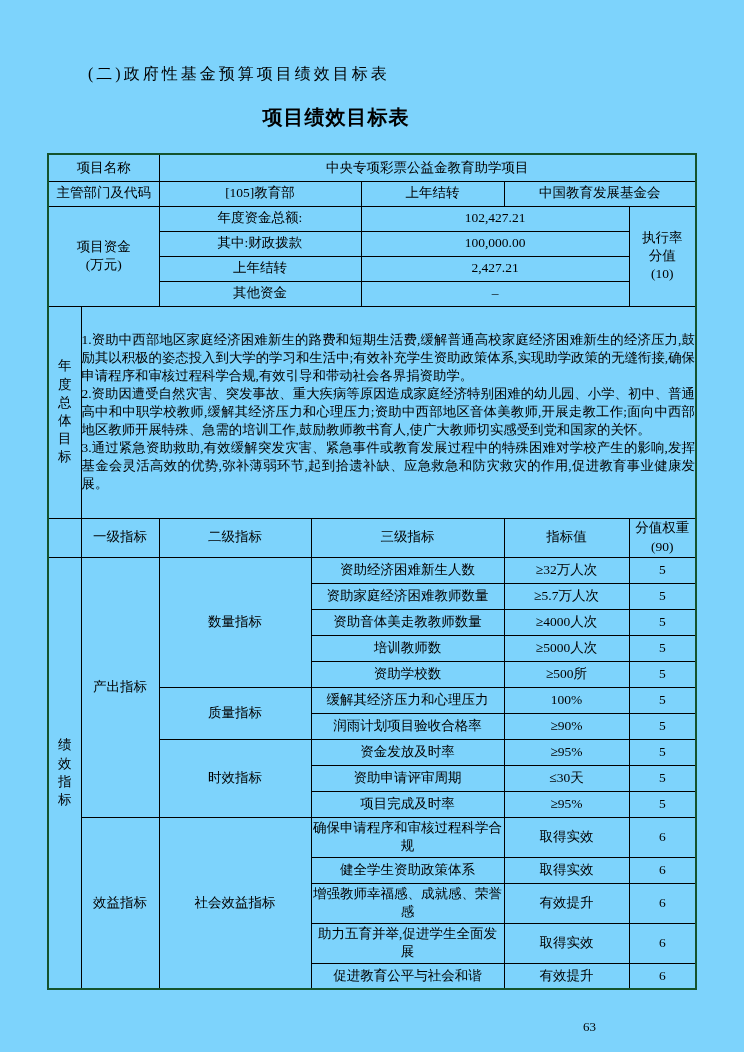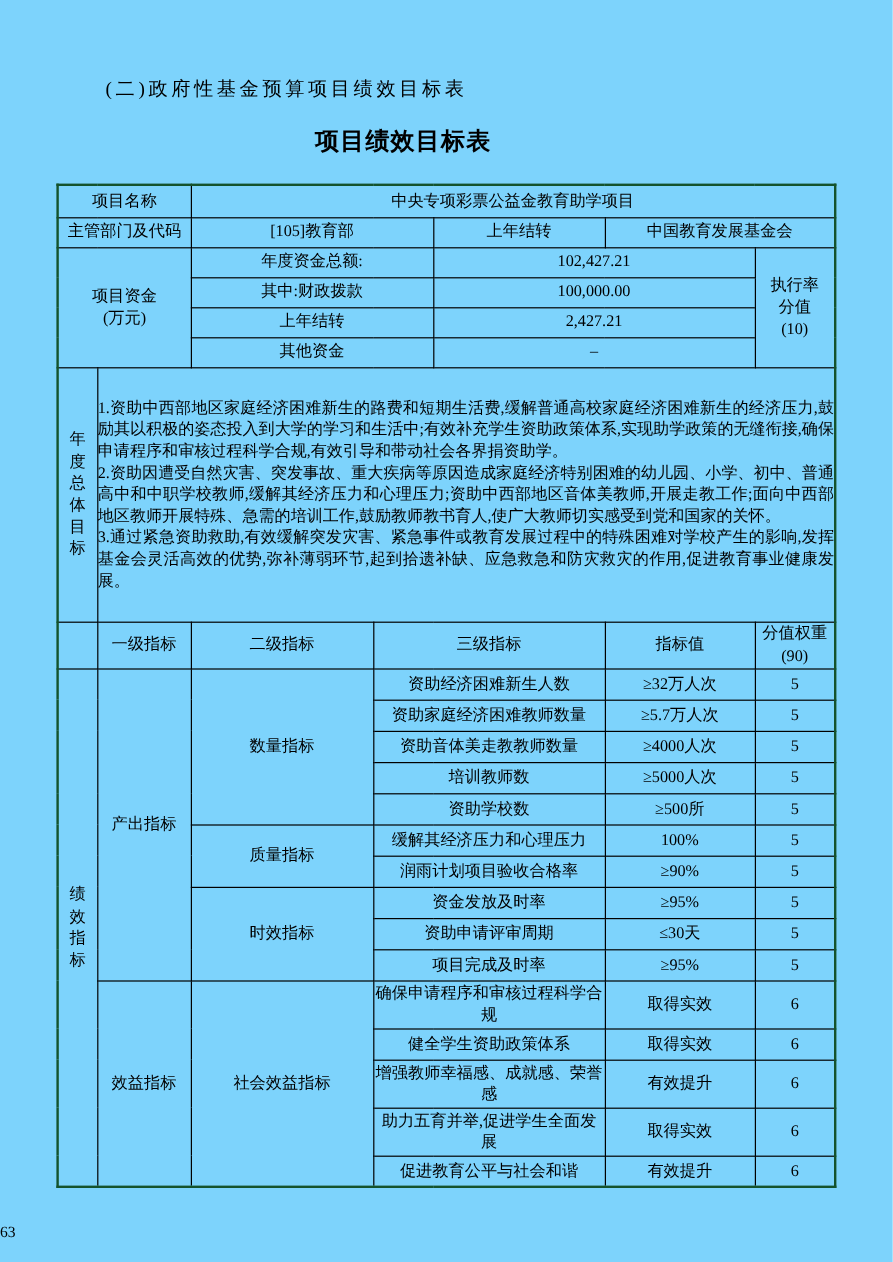--- a/index.html
+++ b/index.html
@@ -42,21 +42,21 @@
   td.fr3{text-align:right;padding-right:46px}
   td.v{white-space:pre-line;line-height:20px}
   td.vert{white-space:pre-line;line-height:22px;font-size:13.5px}
   td.goalcell{
     text-align:justify;padding:6px 7px;font-size:13.4px;line-height:19.4px;
     vertical-align:middle;
     margin-top:44px;
   }
   td.goalcell div{text-align:justify;text-justify:inter-ideograph;}
   .pageno{
-    position:absolute;left:0;top:1019px;width:596px;text-align:left;font-size:13px;
+    position:absolute;left:0;top:1019px;width:596px;text-align:right;font-size:13px;
   }
 </style>
 </head>
 <body>
 
 <div class="page">
 
   <div class="heading">(二)政府性基金预算项目绩效目标表</div>
   <div class="title">项目绩效目标表</div>
 

